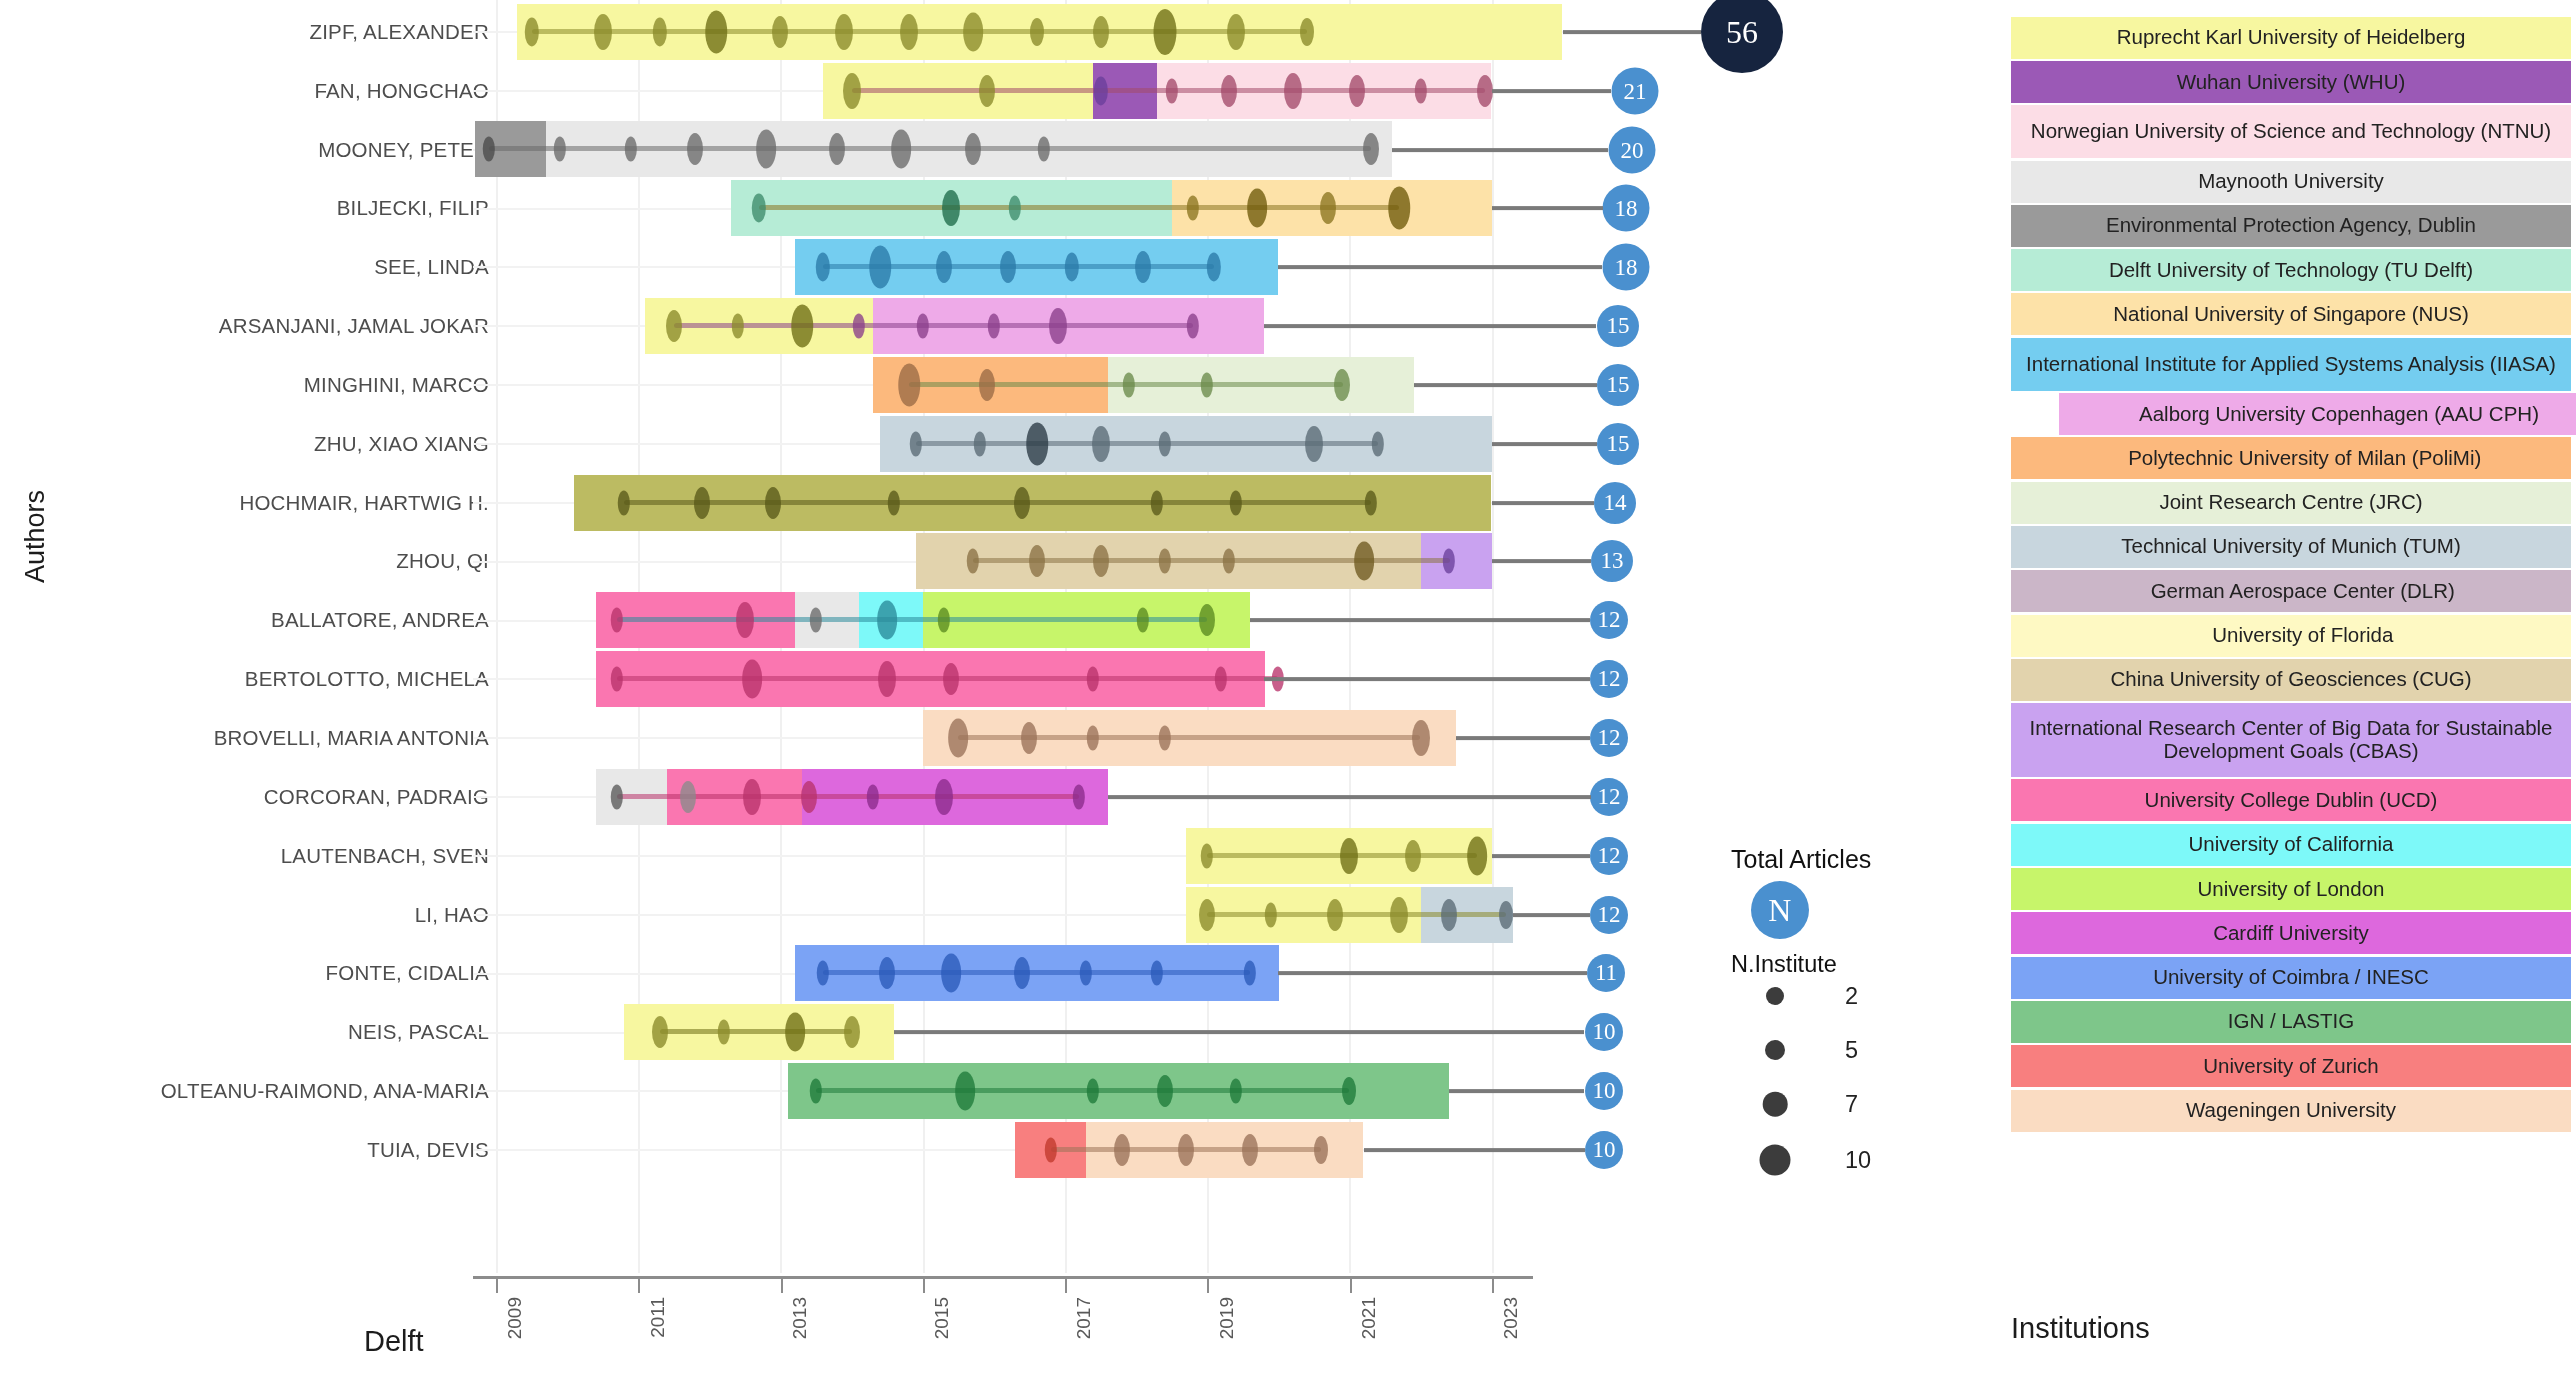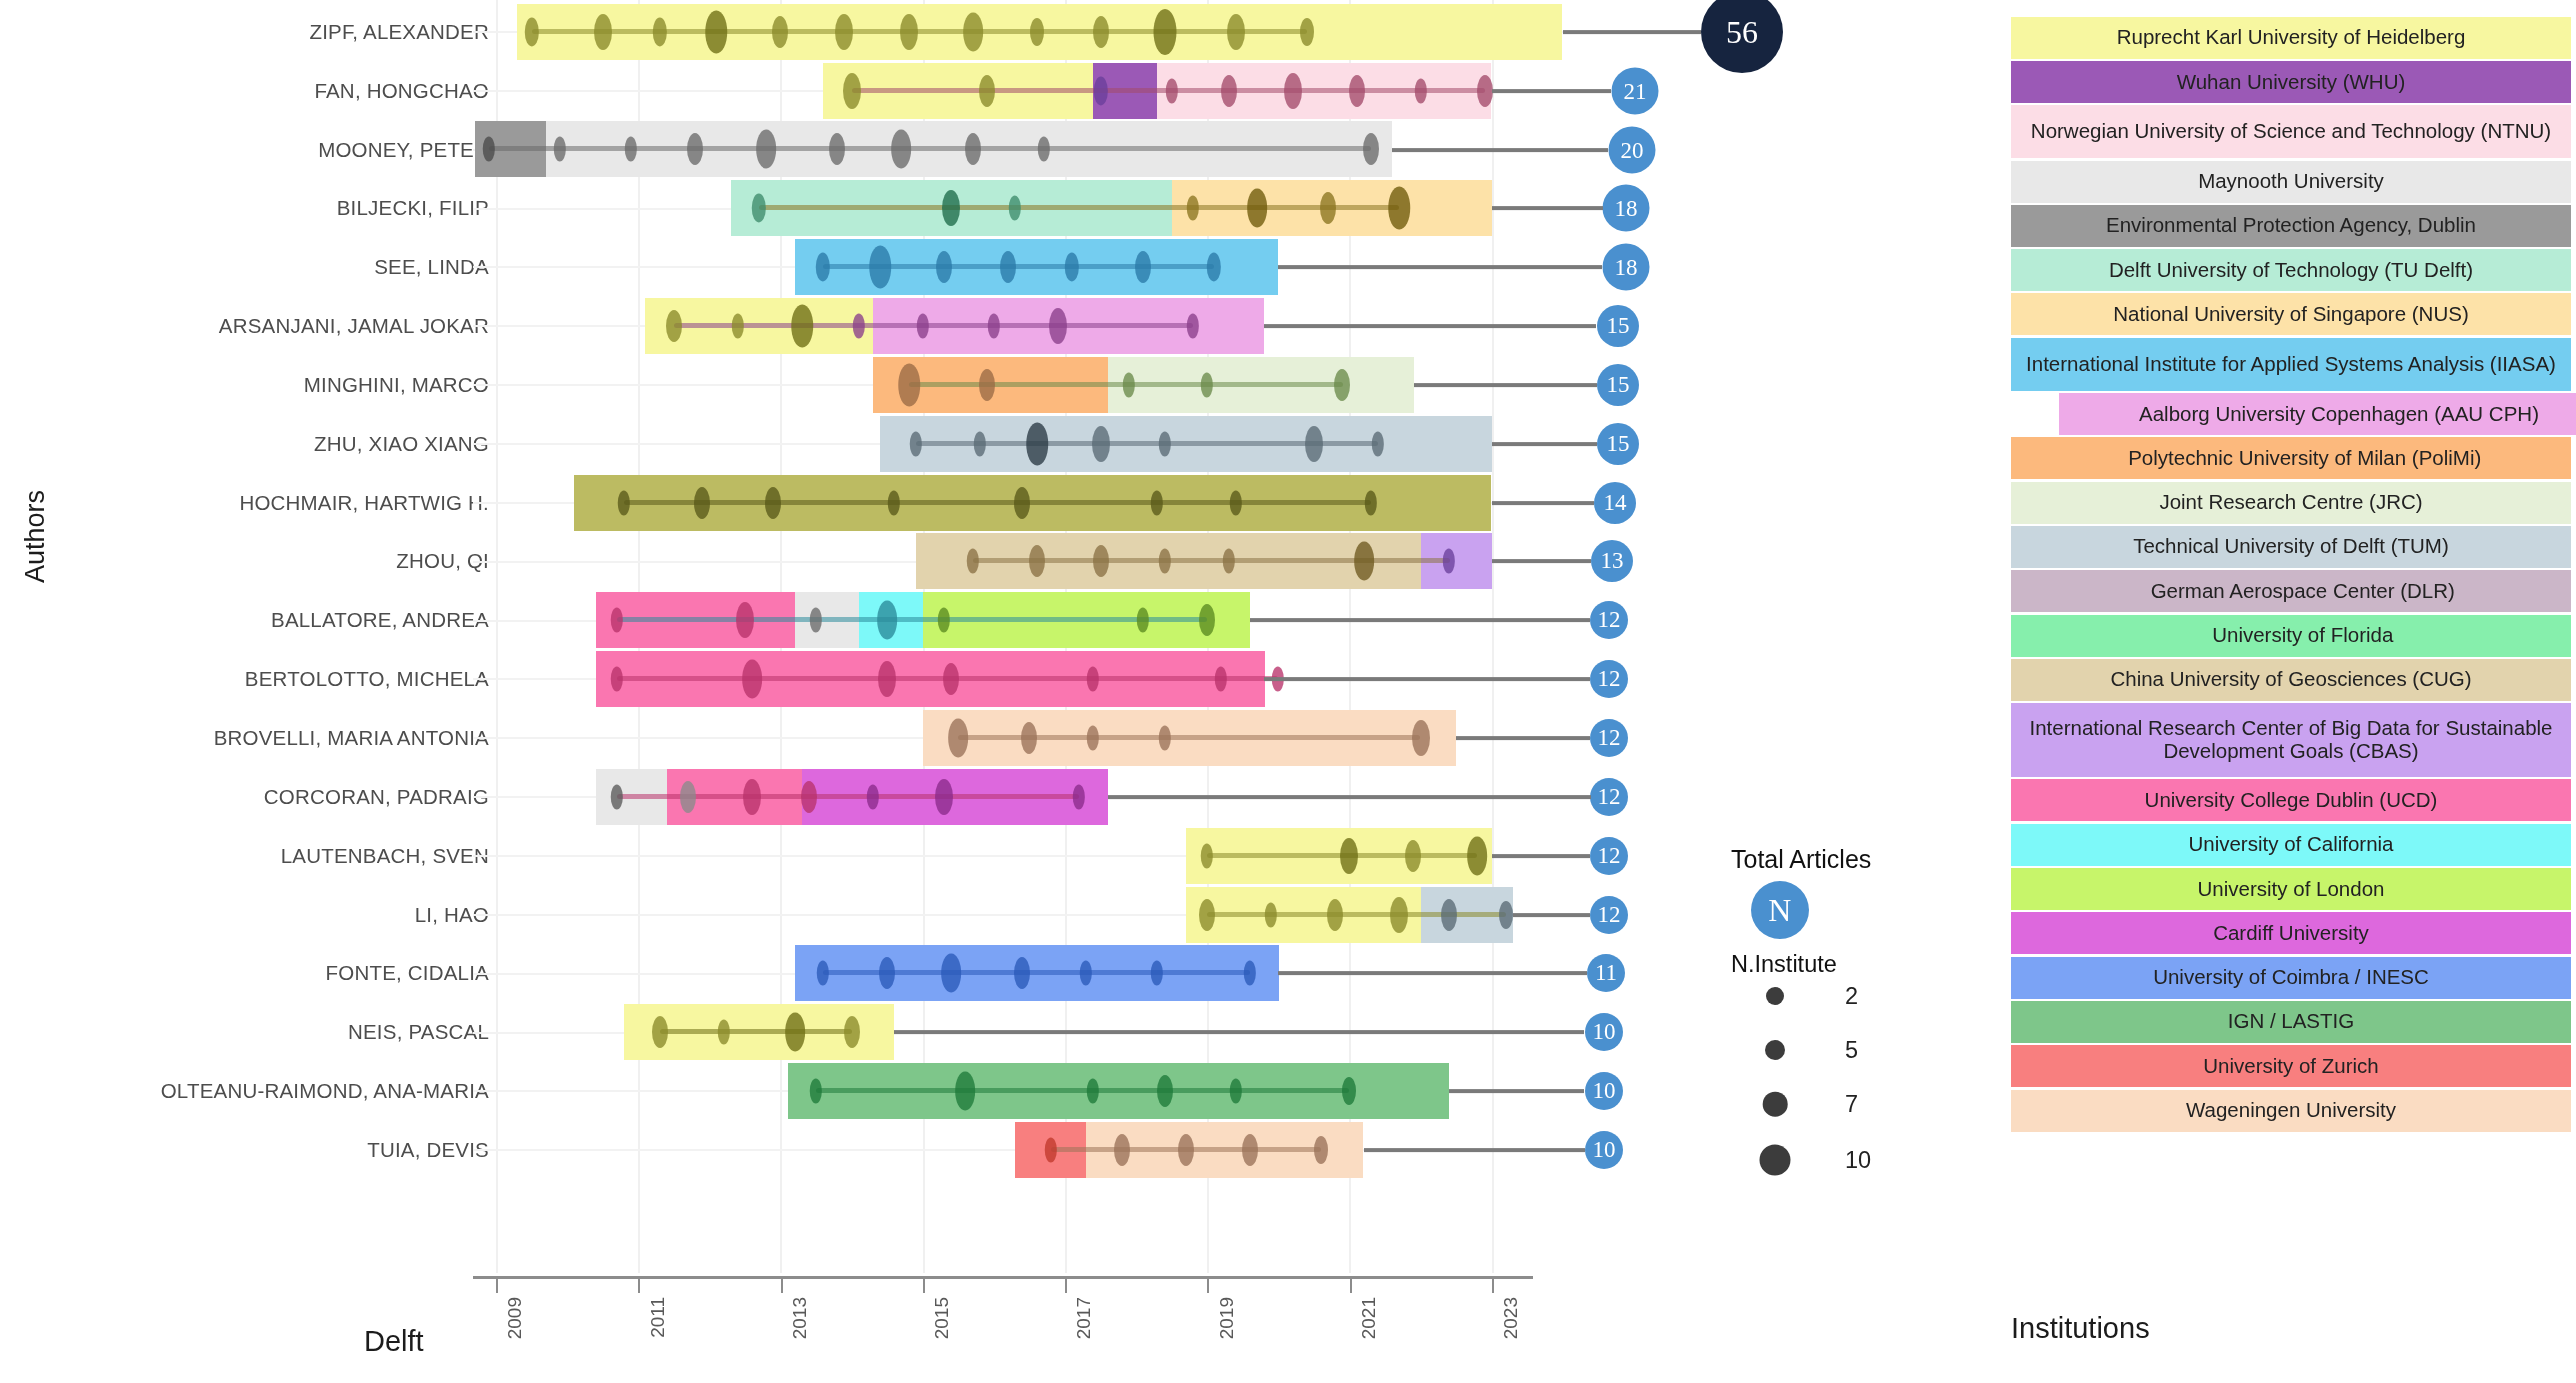--- a/index.html
+++ b/index.html
@@ -459,23 +459,23 @@
       <div class="inst" style="background: rgb(155, 89, 182); height: 42px;">Wuhan University  (WHU)</div>
       <div class="inst" style="background: rgb(252, 221, 230); height: 53px;">Norwegian University of Science and Technology (NTNU)</div>
       <div class="inst" style="background: rgb(232, 232, 232); height: 42px;">Maynooth University</div>
       <div class="inst" style="background: rgb(154, 154, 154); height: 42px;">Environmental Protection Agency, Dublin</div>
       <div class="inst" style="background: rgb(182, 236, 214); height: 42px;">Delft University of Technology (TU Delft)</div>
       <div class="inst" style="background: rgb(253, 226, 168); height: 42px;">National University of Singapore (NUS)</div>
       <div class="inst" style="background: rgb(116, 205, 240); height: 53px;">International Institute for Applied Systems Analysis (IIASA)</div>
       <div class="inst" style="background: rgb(238, 170, 232); height: 42px; margin-left: 48px;">Aalborg University Copenhagen (AAU CPH)</div>
       <div class="inst" style="background: rgb(252, 185, 125); height: 42px; padding-left: 32px;">Polytechnic University of Milan (PoliMi)</div>
       <div class="inst" style="background: rgb(230, 240, 216); height: 42px;">Joint Research Centre (JRC)</div>
-      <div class="inst" style="background: rgb(200, 214, 222); height: 42px;">Technical University of Delft (TUM)</div>
+      <div class="inst" style="background: rgb(200, 214, 222); height: 42px;">Technical University of Munich (TUM)</div>
       <div class="inst" style="background: rgb(203, 182, 200); height: 42px; padding-left: 28px;">German Aerospace Center (DLR)</div>
-      <div class="inst" style="background: #86efac; height: 42px; padding-left: 28px;">University of Florida</div>
+      <div class="inst" style="background: #fef9c3; height: 42px; padding-left: 28px;">University of Florida</div>
       <div class="inst" style="background: rgb(226, 211, 173); height: 42px;">China University of Geosciences (CUG)</div>
       <div class="inst" style="background: rgb(201, 162, 240); height: 74px;">International Research Center of Big Data for Sustainable Development Goals (CBAS)</div>
       <div class="inst" style="background: rgb(250, 118, 176); height: 42px;">University College Dublin (UCD)</div>
       <div class="inst" style="background: rgb(125, 249, 249); height: 42px;">University of California</div>
       <div class="inst" style="background: rgb(199, 245, 106); height: 42px;">University of London</div>
       <div class="inst" style="background: rgb(221, 104, 221); height: 42px;">Cardiff University</div>
       <div class="inst" style="background: rgb(123, 163, 245); height: 42px;">University of Coimbra / INESC</div>
       <div class="inst" style="background: rgb(126, 198, 138); height: 42px;">IGN / LASTIG</div>
       <div class="inst" style="background: rgb(248, 127, 127); height: 42px;">University of Zurich</div>
       <div class="inst" style="background: rgb(250, 220, 194); height: 42px;">Wageningen University</div>

